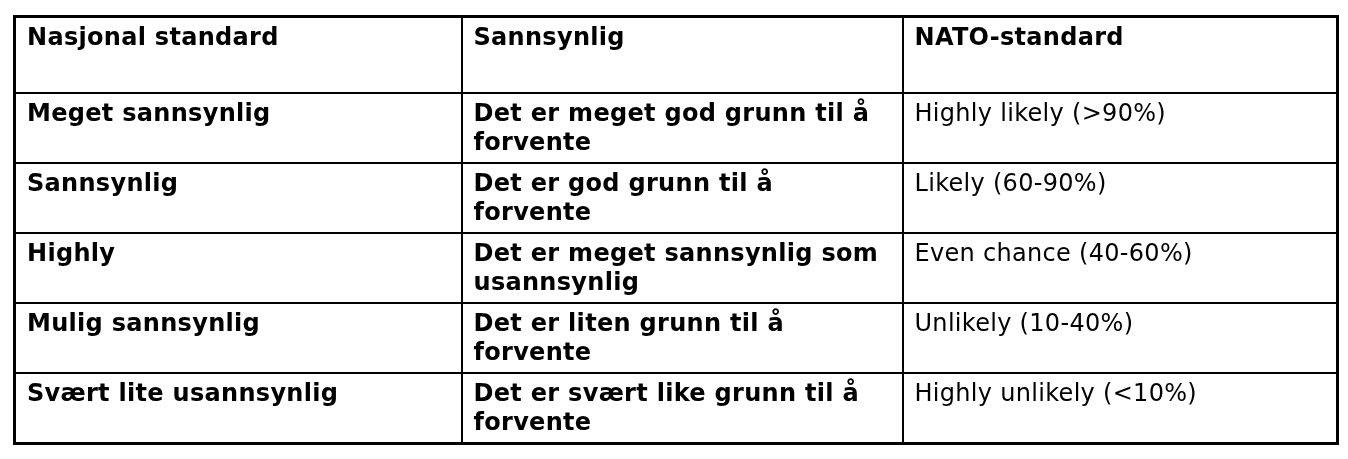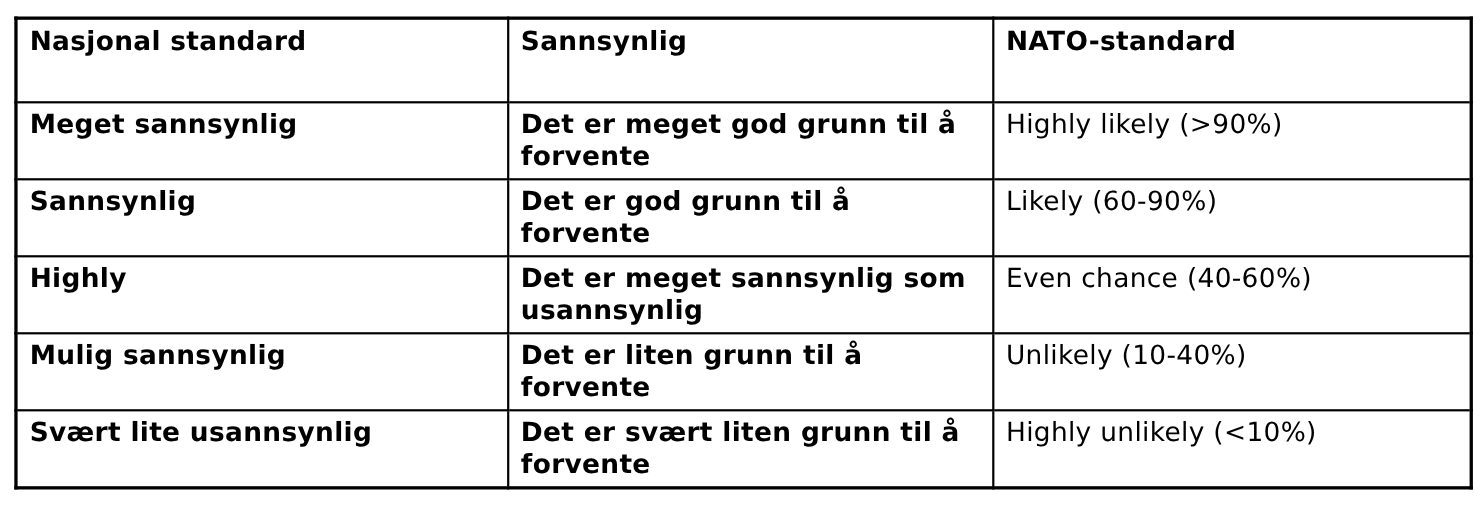--- a/index.html
+++ b/index.html
@@ -95,19 +95,19 @@
       <td class="bold-cell">Mulig sannsynlig</td>
       <td>
         <span class="line">Det er liten grunn til å</span>
         <span class="line">forvente</span>
       </td>
       <td>Unlikely (10-40%)</td>
     </tr>
     <tr>
       <td class="bold-cell">Svært lite usannsynlig</td>
       <td>
-        <span class="line">Det er svært liten grunn til å</span>
+        <span class="line">Det er svært like grunn til å</span>
         <span class="line">forvente</span>
       </td>
       <td>Highly unlikely (&lt;10%)</td>
     </tr>
   </tbody>
 </table>
 
 </body></html>

